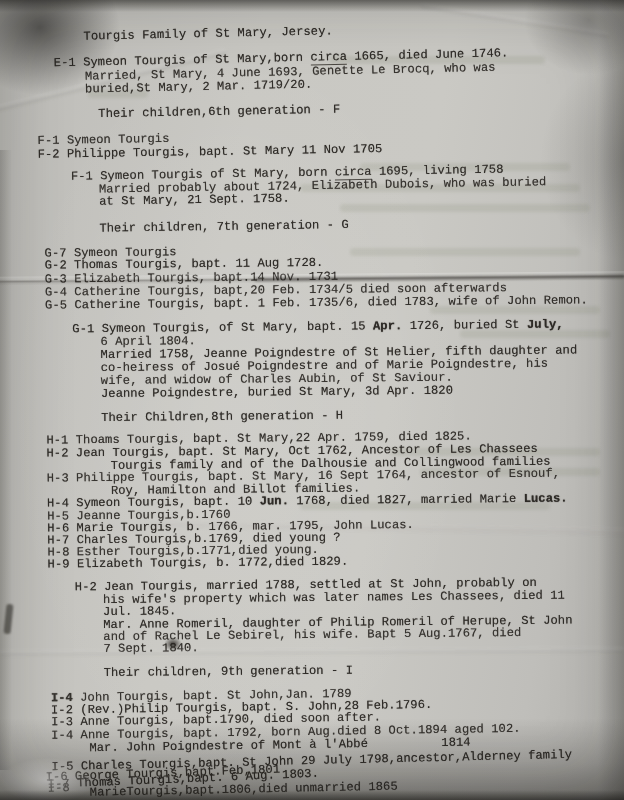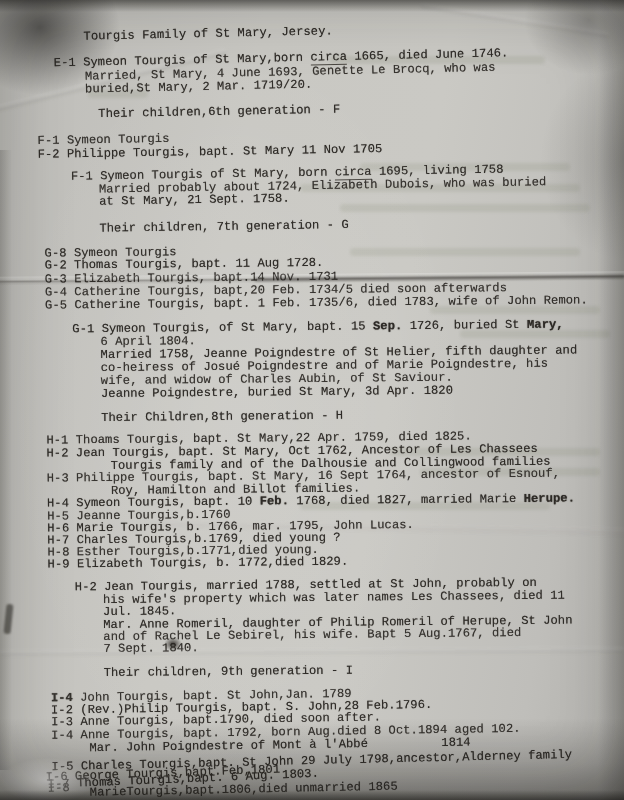--- a/index.html
+++ b/index.html
@@ -72,38 +72,38 @@
       <div class="tline" style="left: 57px; top: 52px; transform: rotate(-0.7deg);"><span>E-1 Symeon Tourgis of St Mary,born </span><span class="u">circa</span><span> 1665, died June 1746.</span></div>
       <div class="tline" style="left: 88px; top: 66px; transform: rotate(-0.7deg);">Married, St Mary, 4 June 1693, Genette Le Brocq, who was</div>
       <div class="tline" style="left: 88px; top: 80px; transform: rotate(-0.7deg);">buried,St Mary, 2 Mar. 1719/20.</div>
       <div class="tline" style="left: 101px; top: 105px; transform: rotate(-0.5deg);">Their children,6th generation - F</div>
       <div class="tline" style="left: 40px; top: 132px; transform: rotate(-0.4deg);">F-1 Symeon Tourgis</div>
       <div class="tline" style="left: 40px; top: 145px; transform: rotate(-0.4deg);">F-2 Philippe Tourgis, bapt. St Mary 11 Nov 1705</div>
       <div class="tline" style="left: 73px; top: 167px; transform: rotate(-0.4deg);"><span>F-1 Symeon Tourgis of St Mary, born </span><span class="u">circa</span><span> 1695, living 1758</span></div>
       <div class="tline" style="left: 101px; top: 180px; transform: rotate(-0.4deg);">Married probably about 1724, Elizabeth Dubois, who was buried</div>
       <div class="tline" style="left: 101px; top: 193px; transform: rotate(-0.4deg);">at St Mary, 21 Sept. 1758.</div>
       <div class="tline" style="left: 101px; top: 220px; transform: rotate(-0.3deg);">Their children, 7th generation - G</div>
-      <div class="tline" style="left: 46px; top: 245px;">G-8 Symeon Tourgis</div>
+      <div class="tline" style="left: 46px; top: 245px;">G-7 Symeon Tourgis</div>
       <div class="tline" style="left: 46px; top: 257px;">G-2 Thomas Tourgis, bapt. 11 Aug 1728.</div>
       <div class="tline" style="left: 46px; top: 271px;">G-3 Elizabeth Tourgis, bapt.14 Nov. 1731</div>
       <div class="tline" style="left: 46px; top: 284px;">G-4 Catherine Tourgis, bapt,20 Feb. 1734/5 died soon afterwards</div>
       <div class="tline" style="left: 46px; top: 297px;">G-5 Catherine Tourgis, bapt. 1 Feb. 1735/6, died 1783, wife of John Remon.</div>
-      <div class="tline" style="left: 73px; top: 321px;"><span>G-1 Symeon Tourgis, of St Mary, bapt. 15 </span><span class="b">Sep.</span><span> 1726, buried St </span><span class="b">Mary,</span></div>
+      <div class="tline" style="left: 73px; top: 321px;"><span>G-1 Symeon Tourgis, of St Mary, bapt. 15 </span><span class="b">Apr.</span><span> 1726, buried St </span><span class="b">July,</span></div>
       <div class="tline" style="left: 101px; top: 334px;">6 April 1804.</div>
       <div class="tline" style="left: 101px; top: 347px;">Married 1758, Jeanne Poigndestre of St Helier, fifth daughter and</div>
       <div class="tline" style="left: 101px; top: 360px;">co-heiress of Josué Poigndestre and of Marie Poigndestre, his</div>
       <div class="tline" style="left: 101px; top: 373px;">wife, and widow of Charles Aubin, of St Saviour.</div>
       <div class="tline" style="left: 101px; top: 386px;">Jeanne Poigndestre, buried St Mary, 3d Apr. 1820</div>
       <div class="tline" style="left: 101px; top: 410px;">Their Children,8th generation - H</div>
       <div class="tline" style="left: 46px; top: 432px;">H-1 Thoams Tourgis, bapt. St Mary,22 Apr. 1759, died 1825.</div>
       <div class="tline" style="left: 46px; top: 445px;">H-2 Jean Tourgis, bapt. St Mary, Oct 1762, Ancestor of Les Chassees</div>
       <div class="tline" style="left: 110px; top: 458px;">Tourgis family and of the Dalhousie and Collingwood families</div>
       <div class="tline" style="left: 46px; top: 470px;">H-3 Philippe Tourgis, bapt. St Mary, 16 Sept 1764, ancestor of Esnouf,</div>
       <div class="tline" style="left: 110px; top: 483px;">Roy, Hamilton and Billot families.</div>
-      <div class="tline" style="left: 46px; top: 495px;"><span>H-4 Symeon Tourgis, bapt. 10 </span><span class="b">Feb.</span><span> 1768, died 1827, married Marie </span><span class="b">Herupe.</span></div>
+      <div class="tline" style="left: 46px; top: 495px;"><span>H-4 Symeon Tourgis, bapt. 10 </span><span class="b">Jun.</span><span> 1768, died 1827, married Marie </span><span class="b">Lucas.</span></div>
       <div class="tline" style="left: 46px; top: 508px;">H-5 Jeanne Tourgis,b.1760</div>
       <div class="tline" style="left: 46px; top: 520px;">H-6 Marie Tourgis, b. 1766, mar. 1795, John Lucas.</div>
       <div class="tline" style="left: 46px; top: 532px;">H-7 Charles Tourgis,b.1769, died young ?</div>
       <div class="tline" style="left: 46px; top: 544px;">H-8 Esther Tourgis,b.1771,died young.</div>
       <div class="tline" style="left: 46px; top: 556px;">H-9 Elizabeth Tourgis, b. 1772,died 1829.</div>
       <div class="tline" style="left: 73px; top: 579px;">H-2 Jean Tourgis, married 1788, settled at St John, probably on</div>
       <div class="tline" style="left: 101px; top: 592px;">his wife's property which was later names Les Chassees, died 11</div>
       <div class="tline" style="left: 101px; top: 604px;">Jul. 1845.</div>
       <div class="tline" style="left: 101px; top: 617px;">Mar. Anne Romeril, daughter of Philip Romeril of Herupe, St John</div>
       <div class="tline" style="left: 101px; top: 629px;">and of Rachel Le Sebirel, his wife. Bapt 5 Aug.1767, died</div>

